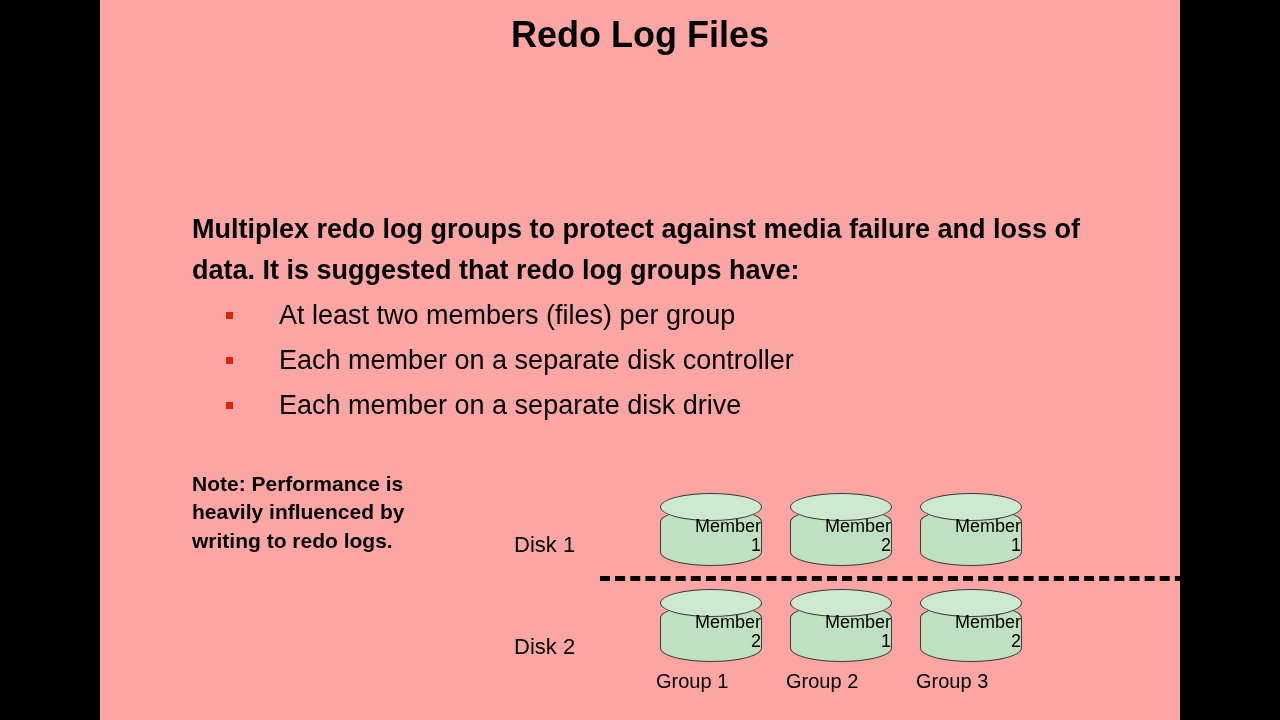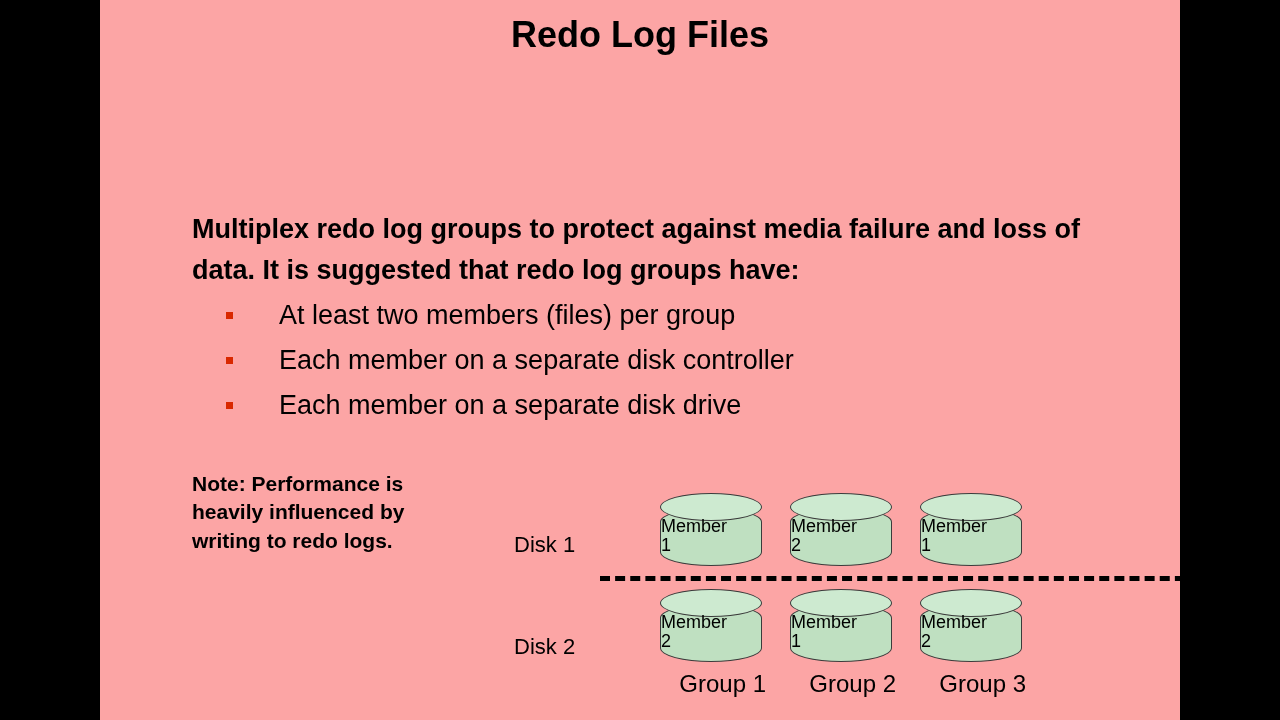--- a/index.html
+++ b/index.html
@@ -84,25 +84,25 @@
   }
   .disk-label {
     position: absolute;
     font-size: 22px;
     font-weight: normal;
     color: #000;
     text-align: center;
   }
   .group-label {
     position: absolute;
-    font-size: 24px;
+    font-size: 20px;
     font-weight: normal;
     color: #000;
     width: 110px;
-    text-align: right;
+    text-align: left;
   }
 
   .dashline {
     position: absolute;
     width: 600px;
     border-bottom: 5px dashed #000;
   }
 
   .cyl {
     position: absolute;
@@ -122,21 +122,21 @@
     height: 28px;
     background: #cdead0;
     border: 1.5px solid #3b3b3b;
     border-radius: 50%;
     box-sizing: border-box;
   }
   .cyl-label {
     position: absolute;
     top: 8px;
     width: 100%;
-    text-align: left;
+    text-align: right;
     font-size: 18px;
     color: #000;
     line-height: 1.05;
     font-weight: normal;
   }
 </style>
 </head>
 <body>
 
 <div class="slide">

